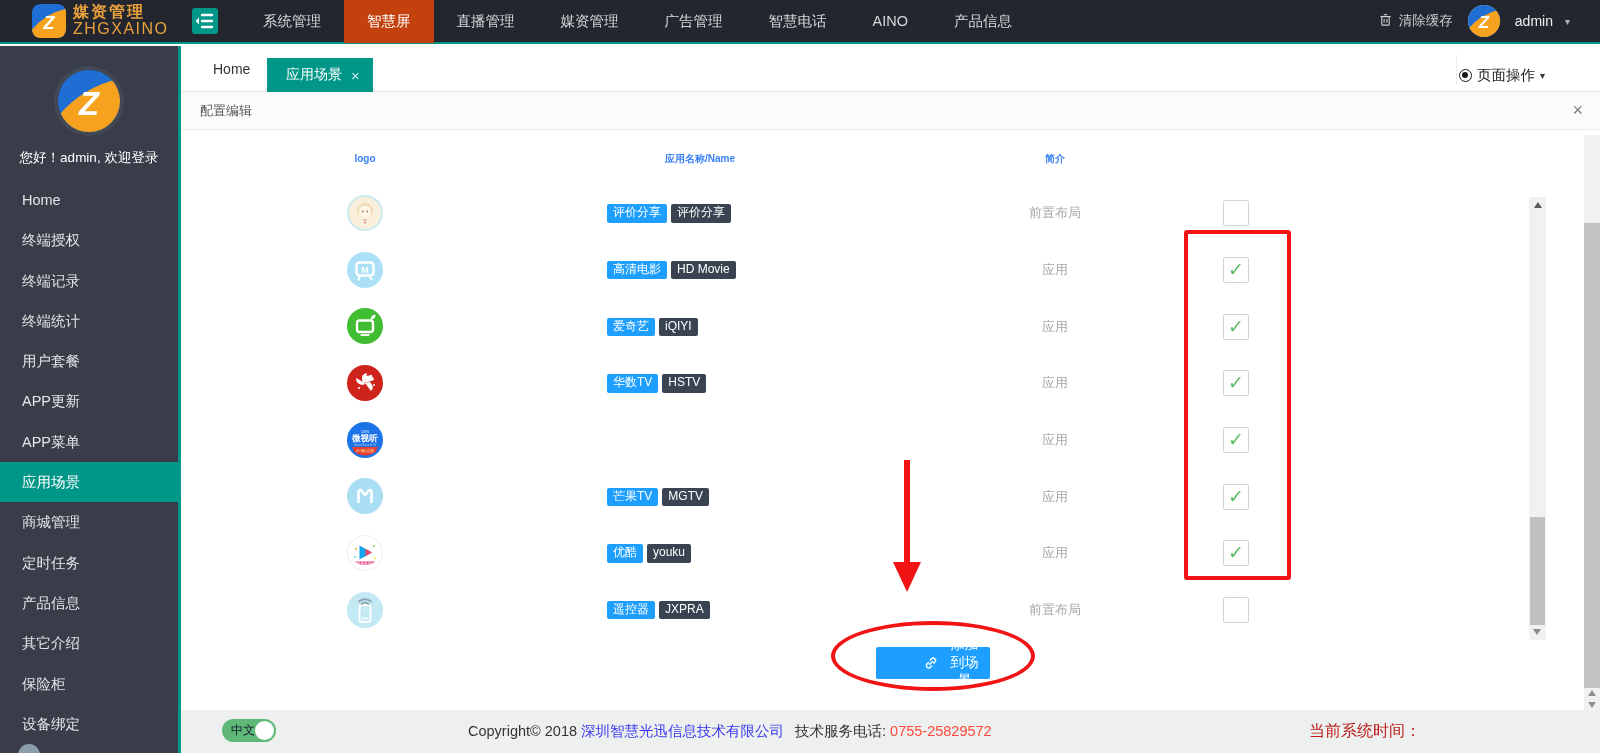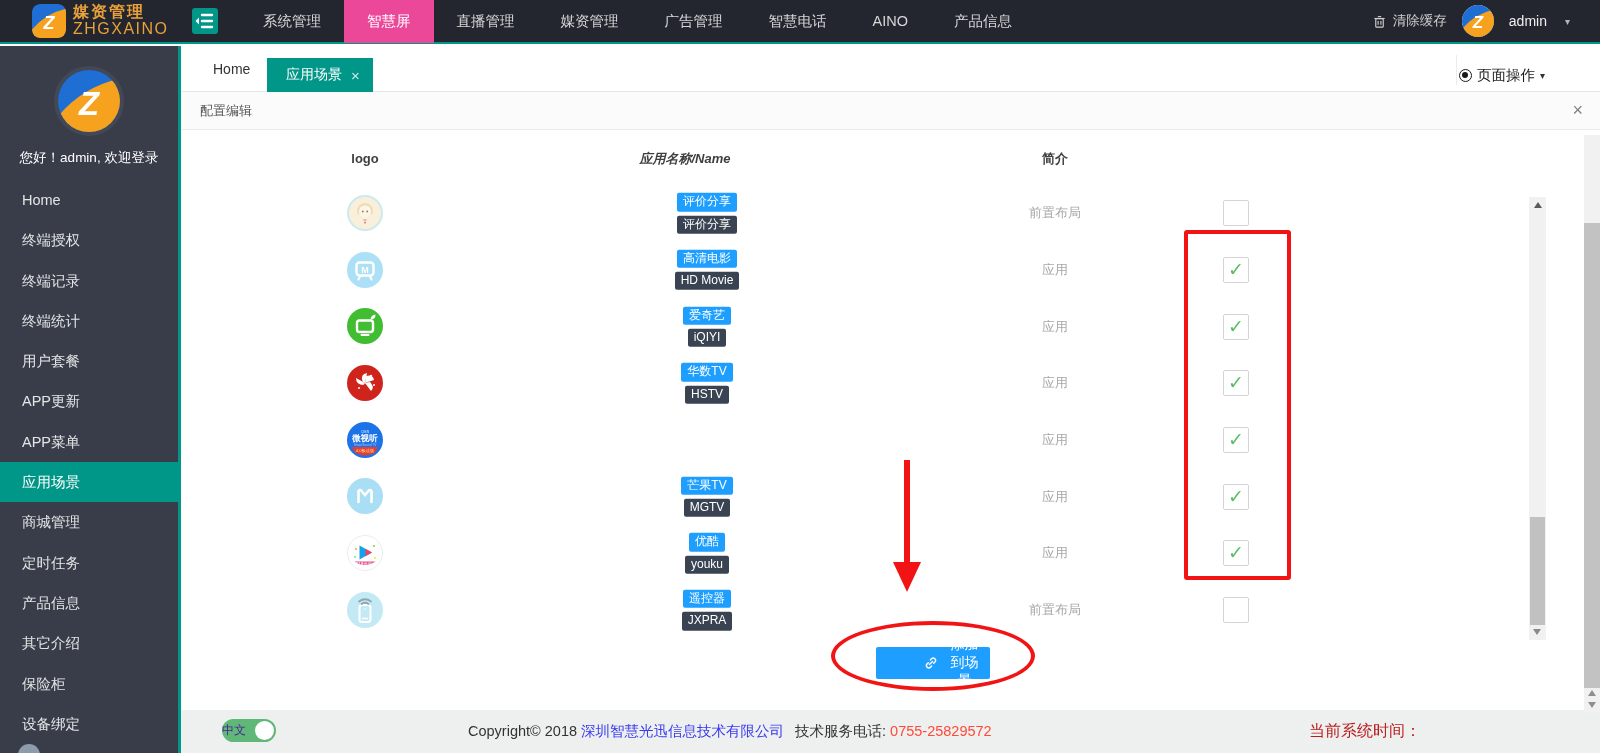--- a/index.html
+++ b/index.html
@@ -13,26 +13,26 @@
           border-bottom:2px solid var(--teal,#009688);display:flex;align-items:center;z-index:30;}
   .brand{width:178px;display:flex;align-items:center;gap:7px;padding-left:32px;flex:0 0 178px;}
   .brand-mark{width:34px;height:34px;border-radius:8px;overflow:hidden;flex:0 0 34px;}
   .brand-text{line-height:1.05;}
   .brand-cn{color:#E9A13B;font-size:16px;font-weight:bold;letter-spacing:2px;}
   .brand-en{color:#E9A13B;font-size:16px;letter-spacing:1.5px;}
   .collapse-btn{margin-left:14px;width:26px;height:26px;background:var(--teal,#009688);border:none;
                 border-radius:3px;padding:0;cursor:pointer;}
   .topmenu{display:flex;margin-left:22px;height:44px;}
   .topitem{padding:0 23px;line-height:44px;color:#d6d7d9;font-size:14.5px;cursor:pointer;white-space:nowrap;}
-  .topitem.active{background:#ec4899;color:#fff;}
+  .topitem.active{background:#c2410c;color:#fff;}
   .top-right{margin-left:auto;display:flex;align-items:center;gap:15px;padding-right:30px;}
-  .clear-cache{display:flex;align-items:center;gap:6px;color:#cfcfcf;font-size:13.5px;cursor:pointer;}
+  .clear-cache{display:flex;gap:6px;color:#cfcfcf;font-size:13.5px;cursor:pointer;}
   .clear-cache .ticon{width:15px;height:15px;}
   .avatar{width:32px;height:32px;border-radius:50%;overflow:hidden;background:#fff;}
-  .user{display:flex;align-items:center;gap:18px;color:#efefef;font-size:14px;cursor:pointer;text-align:center;}
+  .user{display:flex;align-items:center;gap:12px;color:#efefef;font-size:14px;cursor:pointer;text-align:center;}
   .caret{font-size:10px;color:#b5b5b5;}
 
   
   .sidebar{position:absolute;left:0;top:46px;width:181px;height:707px;background:var(--sidebar-bg,#393D49);
            border-right:3px solid var(--teal,#009688);z-index:20;}
   .side-logo{width:62px;height:62px;border-radius:50%;overflow:hidden;margin:24px auto 0;
              box-shadow:0 0 0 4px #434855;}
   .greeting{color:#fff;font-size:13.5px;text-align:center;margin-top:17px;}
   .sidemenu{list-style:none;margin:13px 0 0;padding:0;}
   .sidemenu li{height:40.3px;line-height:40.3px;padding-left:22px;color:#e3e4e6;font-size:14.5px;cursor:pointer;}
@@ -54,31 +54,31 @@
   .dot-icon::after{content:"";position:absolute;inset:2.5px;background:#1a1a1a;border-radius:50%;}
   .page-actions .caret{color:#333;}
 
   
   .panel-head{position:absolute;left:181px;top:92px;width:1419px;height:38px;background:#fbfbfb;
               border-bottom:1px solid #ebebeb;font-size:13px;color:#555;line-height:37px;padding-left:19px;z-index:10;}
   .panel-x{position:absolute;right:17px;top:0;font-size:18px;color:#808080;cursor:pointer;line-height:37px;}
 
   
   .listwrap{position:absolute;left:181px;top:130px;width:1419px;height:572px;background:#fff;}
-  .thead span{position:absolute;top:0;height:50px;line-height:58px;font-size:13px;font-weight:bold;
-              color:#404040;text-align:center;}
+  .thead span{position:absolute;top:0;height:50px;line-height:58px;font-size:10px;font-weight:bold;
+              color:#3b82f6;text-align:center;}
   .h-logo{left:134px;width:100px;}
-  .h-name{left:404px;width:200px;font-style:italic;}
+  .h-name{left:419px;width:200px;}
   .h-intro{left:794px;width:160px;}
   .rows{position:absolute;left:0;top:55px;right:0;}
   .row{position:relative;height:56.7px;}
   .appicon{position:absolute;left:166px;top:10px;width:36px;height:36px;}
   .appicon svg{width:36px;height:36px;}
   .namecell{position:absolute;left:426px;width:200px;top:50%;transform:translateY(-50%);
-            display:flex;flex-direction:column;align-items:center;gap:4px;}
+            display:flex;flex-direction:row;align-items:center;gap:4px;}
   .badge{font-size:12px;color:#fff;padding:2px 6px 3px;border-radius:2px;line-height:1.1;white-space:nowrap;}
   .badge-blue{background:var(--blue,#1E9FFF);}
   .badge-dark{background:var(--badge-dark,#394352);}
   .intro{position:absolute;left:794px;width:160px;top:50%;transform:translateY(-50%);
          text-align:center;color:#a8a8a8;font-size:13px;}
   .checkbox{position:absolute;left:1042px;top:50%;transform:translateY(-50%);width:26px;height:26px;
             border:1px solid #d4d4d4;border-radius:2px;background:#fff;cursor:pointer;}
   .check{display:none;color:#5dbb63;font-size:19px;font-weight:bold;text-align:center;line-height:23px;}
   .checkbox.checked .check{display:block;}
 
@@ -107,21 +107,21 @@
 
   
   .add-btn{position:absolute;left:876px;top:647px;width:114px;height:32px;background:var(--blue,#1E9FFF);
            border:none;border-radius:2px;color:#fff;font-size:14px;display:flex;align-items:center;
            justify-content:center;gap:7px;cursor:pointer;z-index:14;font-family:inherit;padding-left:48px;}
 
   
   .footer{position:absolute;left:181px;top:710px;width:1419px;height:43px;background:#eef0ef;z-index:5;}
   .lang-toggle{position:absolute;left:41px;top:9px;width:54px;height:23px;border-radius:12px;
                background:var(--toggle-green,#5FB878);cursor:pointer;}
-  .lang-label{position:absolute;left:0;top:0;color:#4c1d95;font-size:12px;line-height:23px;}
+  .lang-label{position:absolute;left:9px;top:0;color:#0f172a;font-size:12px;line-height:23px;}
   .lang-knob{position:absolute;right:2px;top:2px;width:19px;height:19px;border-radius:50%;background:#fff;}
   .copyright{position:absolute;left:287px;top:0;line-height:42px;font-size:14.5px;color:#333;}
   .company-link{color:var(--link-blue,#3A3AF0);cursor:pointer;}
   .phone-wrap{position:absolute;left:614px;top:0;line-height:42px;font-size:14.5px;color:#333;}
   .phone-num{color:var(--phone-red,#FF5722);}
   .systime{position:absolute;left:1128px;top:0;line-height:42px;font-size:16px;color:#b91c1c;}
 </style>
 </head>
 <body>
 

